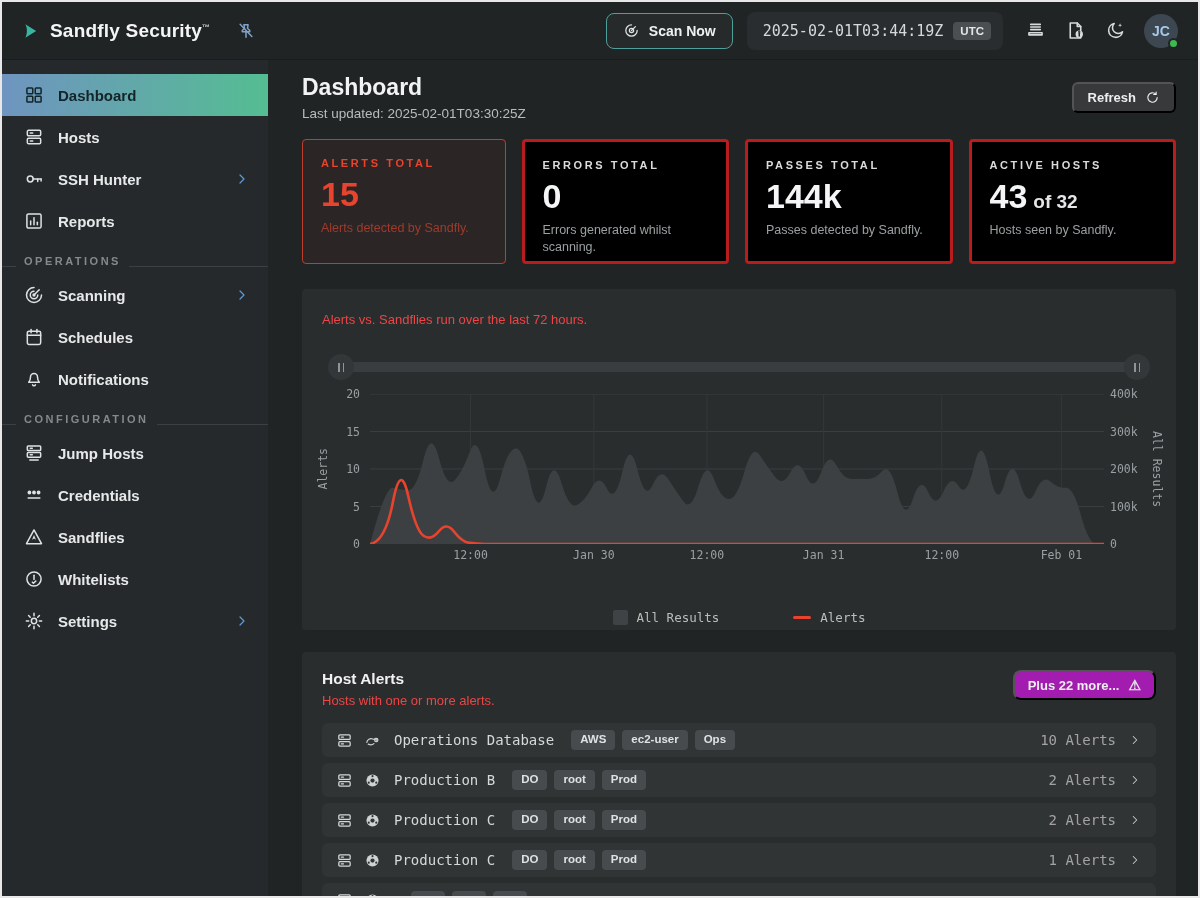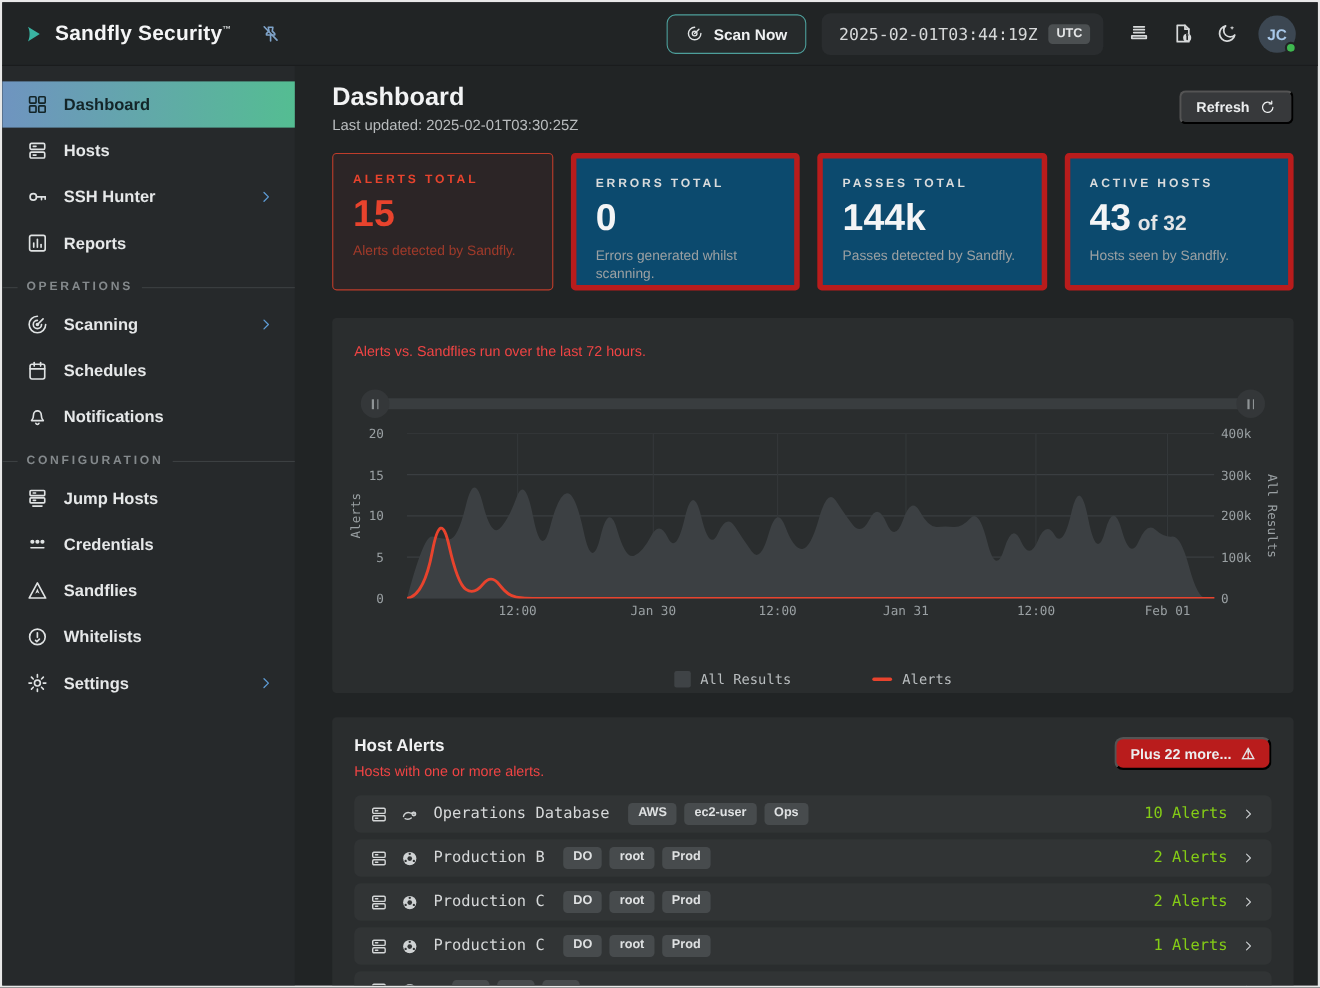--- a/index.html
+++ b/index.html
@@ -35,39 +35,39 @@
                 background:#3fb950; border:2px solid #212425; }
 
   
   .sidebar{ position:absolute; top:58px; left:0; width:266px; bottom:0; background:#26292b; padding-top:14px; }
   .side-item{ position:relative; display:flex; align-items:center; gap:14px; height:42px;
               padding:0 18px 0 22px; color:#e6e8e9; font-size:15px; font-weight:600; cursor:pointer; }
   .side-item .ico{ width:20px; height:20px; flex:0 0 20px; color:#dfe2e3; }
   .side-item .chev{ margin-left:auto; width:16px; height:16px; color:#5d9ad3; }
   .side-item.active{ background:linear-gradient(90deg,#6f94c0 0%, #54bd92 100%); color:#132528; }
   .side-item.active .ico{ color:#132528; }
-  .side-header{ display:flex; align-items:center; gap:8px; margin:13px 0 7px 0; }
+  .side-header{ display:flex; align-items:flex-end; gap:8px; margin:13px 0 7px 0; }
   .side-header .ln{ height:1px; background:#3c4042; }
   .side-header .ln.l{ width:14px; }
   .side-header .ln.r{ flex:1; margin-right:0; }
   .side-header .txt{ color:#84898c; font-size:11px; font-weight:700; letter-spacing:2.5px; }
 
   
   .main{ position:absolute; top:58px; left:266px; right:0; bottom:0; overflow:hidden; }
   .page-head{ position:absolute; top:14px; left:34px; right:22px; display:flex; align-items:flex-start; }
   .page-title{ color:#f2f3f4; font-size:23px; font-weight:700; }
   .page-updated{ color:#b9bcbe; font-size:13.5px; margin-top:5px; }
   .refresh-btn{ margin-left:auto; margin-top:8px; display:flex; align-items:center; gap:9px; height:31px;
                 padding:0 14px; background:#37393b; border-radius:6px; color:#eceeef; font-size:13px;
                 font-weight:600; cursor:pointer; }
   .refresh-btn .ico{ width:15px; height:15px; }
 
   
   .stats-row{ position:absolute; top:79px; left:34px; right:22px; height:125px; display:flex; gap:16px; }
-  .stat-card{ flex:1; background:#0c4a6e; border:5px solid #b91c1c; border-radius:4px; padding:17px 18px; }
+  .stat-card{ flex:1; background:#000000; border:3px solid #b91c1c; border-radius:4px; padding:17px 18px; }
   .stat-label{ font-size:11px; font-weight:700; letter-spacing:2.6px; color:#d9dbdc; }
   .stat-value{ margin-top:8px; font-size:34px; font-weight:700; color:#f4f5f6; line-height:1; }
   .stat-value .suffix{ font-size:19px; font-weight:600; color:#e3e5e6; margin-left:6px; }
   .stat-desc{ margin-top:9px; font-size:12.5px; color:#9ba0a2; line-height:1.35; max-width:160px; }
   .stat-card.alert{ background:#2c2526; border:1px solid #bf3d2b; }
   .stat-card.alert .stat-label{ color:#e8432d; }
   .stat-card.alert .stat-value{ color:#e8432d; }
   .stat-card.alert .stat-desc{ color:#a03a2a; }
 
   
@@ -85,49 +85,49 @@
   .chart-wrap{ position:relative; margin-top:14px; height:188px;
                font-family:"DejaVu Sans Mono", monospace; }
   .axis-title{ position:absolute; top:0; height:150px; display:flex; align-items:center;
                color:#9aa0a3; font-size:11.5px; }
   .axis-title.l{ left:-6px; } .axis-title.r{ right:-8px; }
   .axis-title span{ writing-mode:vertical-rl; }
   .axis-title.l span{ transform:rotate(180deg); }
   .ylabs{ position:absolute; top:0; height:150px; width:34px; }
   .ylabs.l{ left:10px; } .ylabs.r{ right:6px; width:42px; }
   .ylab{ position:absolute; color:#9aa0a3; font-size:11.5px; transform:translateY(50%); }
-  .ylabs.l .ylab{ right:17px;margin-left:12px; } .ylabs.r .ylab{ left:2px; }
+  .ylabs.l .ylab{ right:6px;margin-left:12px; } .ylabs.r .ylab{ left:2px; }
   .plot{ position:absolute; left:48px; right:52px; top:0; height:150px; }
   .plot svg{ display:block; }
   .x-axis{ position:absolute; left:48px; right:52px; top:154px; height:18px; }
   .x-tick{ position:absolute; transform:translateX(-50%); color:#9aa0a3; font-size:11.5px; white-space:nowrap; }
   .legend{ display:flex; justify-content:center; gap:74px; margin-top:28px;
            font-family:"DejaVu Sans Mono", monospace; font-size:12.5px; color:#b9bdbf; }
   .legend-item{ display:flex; align-items:center; gap:9px; cursor:pointer; }
   .sw-area{ width:15px; height:15px; border-radius:2px; background:#3f4346; }
   .sw-line{ width:18px; height:3px; border-radius:2px; background:#e8432d; }
 
   
   .hosts-panel{ top:592px; height:400px; padding:18px 20px; }
   .hosts-head{ display:flex; align-items:flex-start; }
   .more-btn{ margin-left:auto; display:flex; align-items:center; gap:9px; height:30px; padding:0 13px;
-             background:#b91c1c; border-radius:8px; color:#eceeef; font-size:13px; font-weight:600; cursor:pointer; }
+             background:#a21caf; border-radius:8px; color:#eceeef; font-size:13px; font-weight:600; cursor:pointer; }
   .more-btn .warn{ font-size:14px; color:#e3e5e6; }
   .host-rows{ margin-top:15px; display:flex; flex-direction:column; gap:6px; }
   .host-row{ display:flex; align-items:center; gap:11px; height:34px; background:#313435;
              border-radius:6px; padding:0 14px; cursor:pointer; }
   .host-row .srv{ width:17px; height:17px; color:#d4d6d7; flex:0 0 17px; }
   .host-row .os{ width:17px; height:17px; color:#cfd2d3; flex:0 0 17px; }
   .host-name{ font-family:"DejaVu Sans Mono", monospace; font-size:14px; color:#d6d8d9; margin-left:2px; }
   .host-tags{ display:flex; gap:7px; margin-left:6px; }
   .tag{ background:#474b4d; color:#dfe1e2; font-size:11.5px; font-weight:700; padding:3px 9px;
         border-radius:4px; line-height:1.2; }
   .tag.empty{ width:34px; height:19px; }
   .host-right{ margin-left:auto; display:flex; align-items:center; gap:12px;
-               font-family:"DejaVu Sans Mono", monospace; font-size:14px; color:#84cc16; }
+               font-family:"DejaVu Sans Mono", monospace; font-size:14px; color:#a3a3a3; }
   .host-right .chev{ width:14px; height:14px; color:#c9ccce; }
 </style>
 </head>
 <body>
 
 <div id="app">
 
   <div class="topbar">
     <div class="brand">
       <svg class="brand-chevron" viewBox="0 0 24 24">

